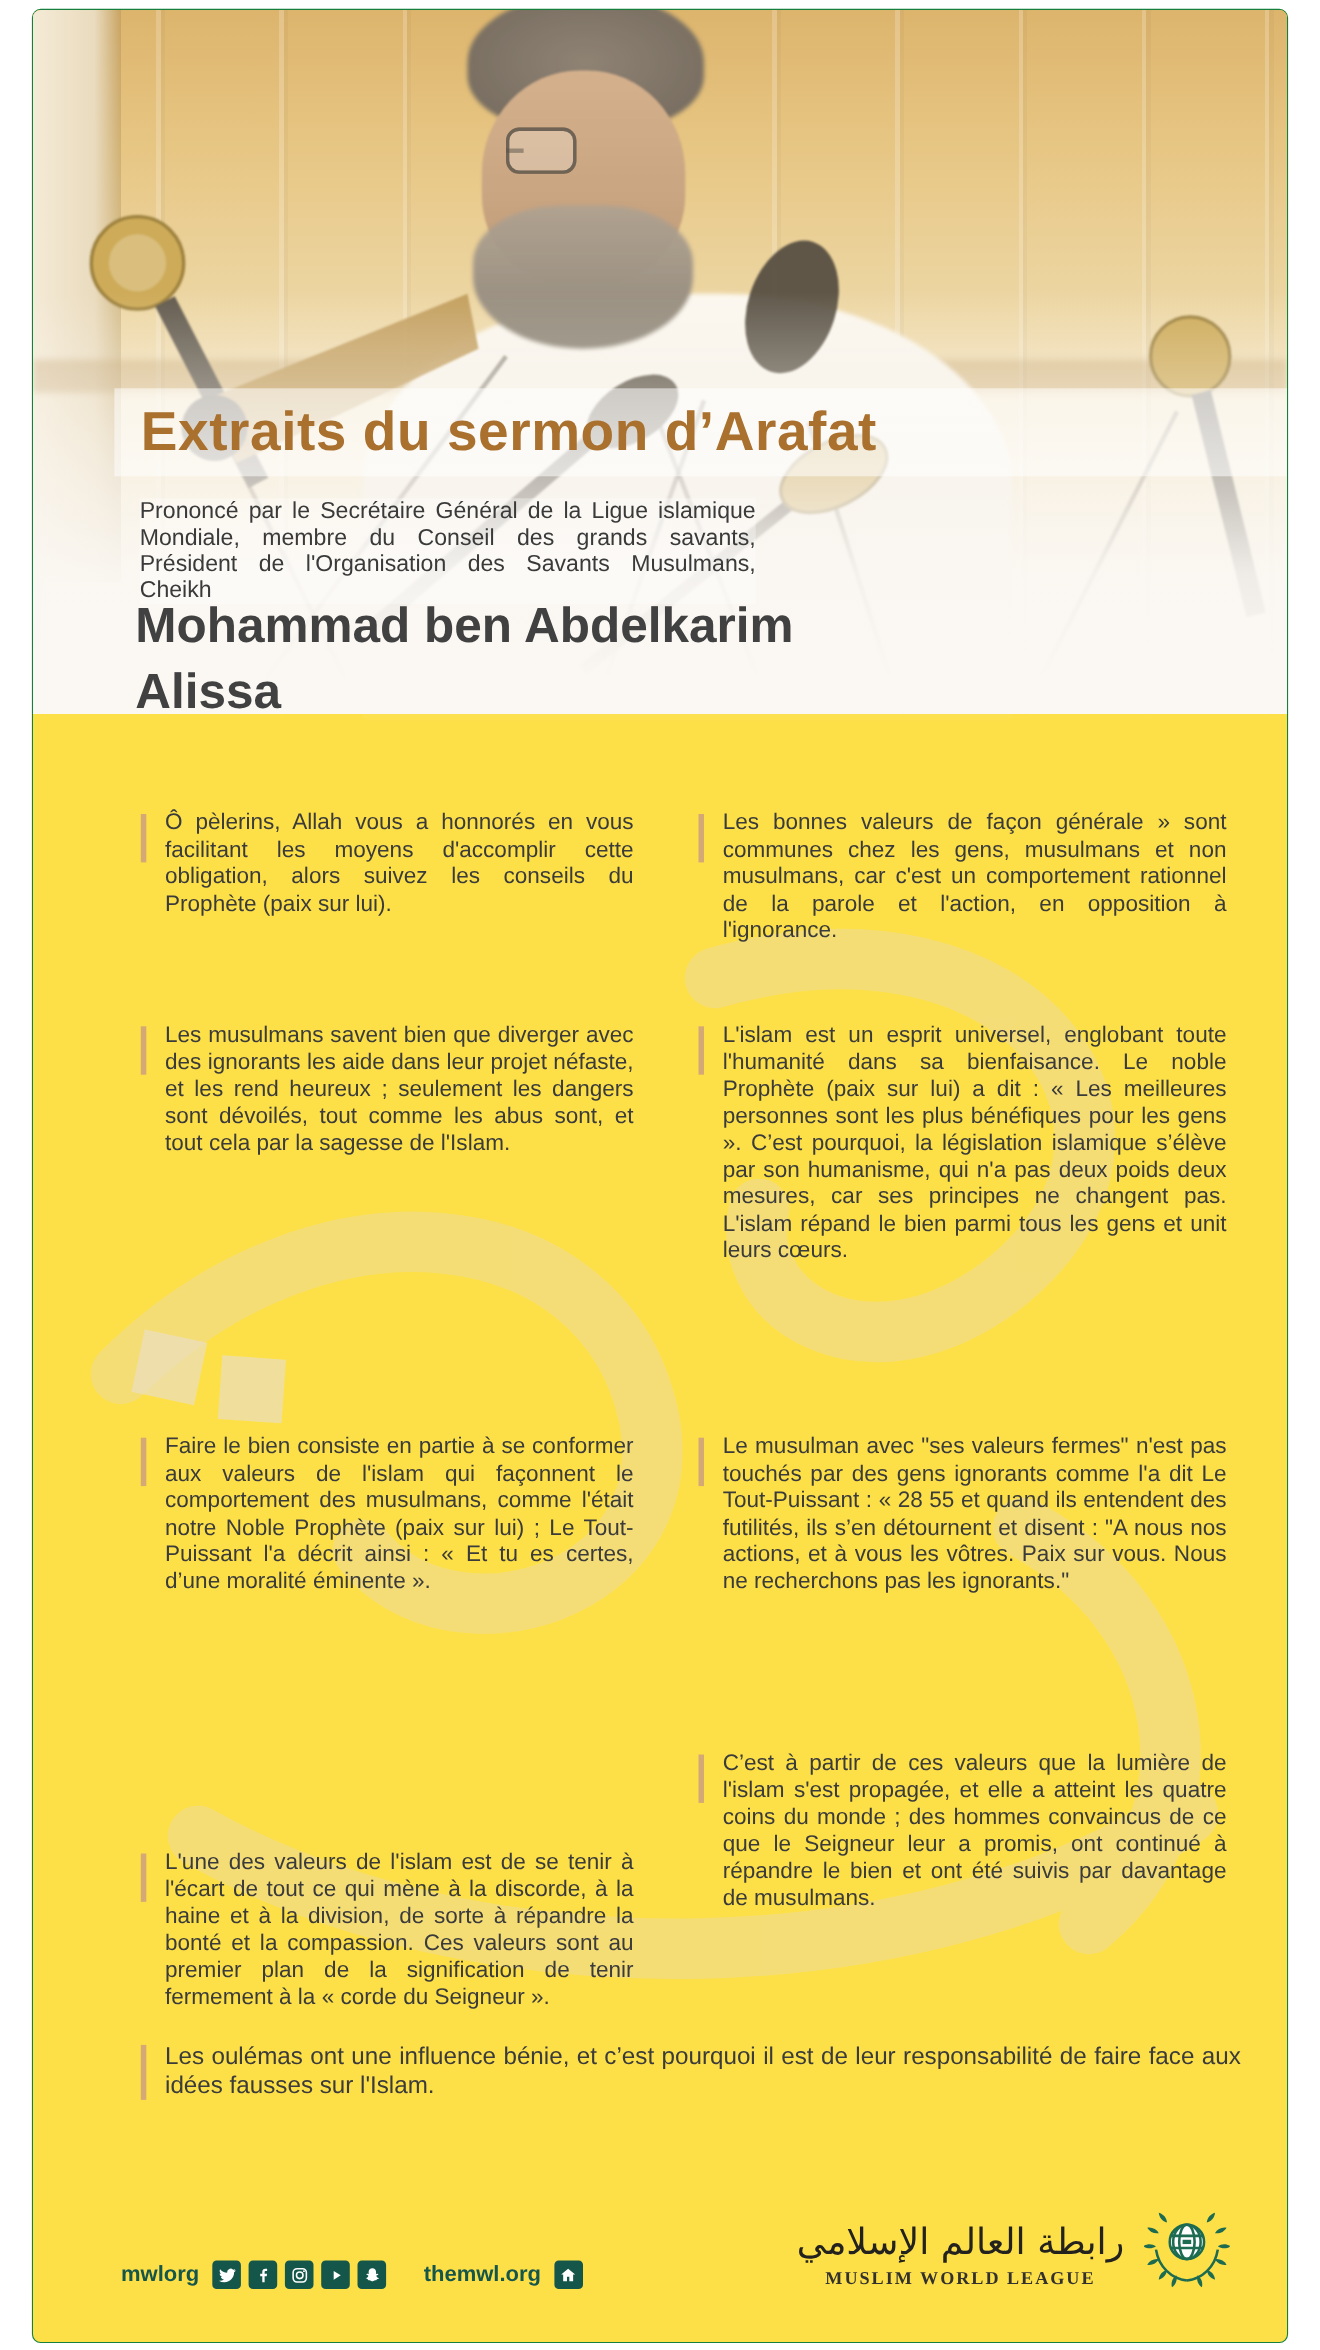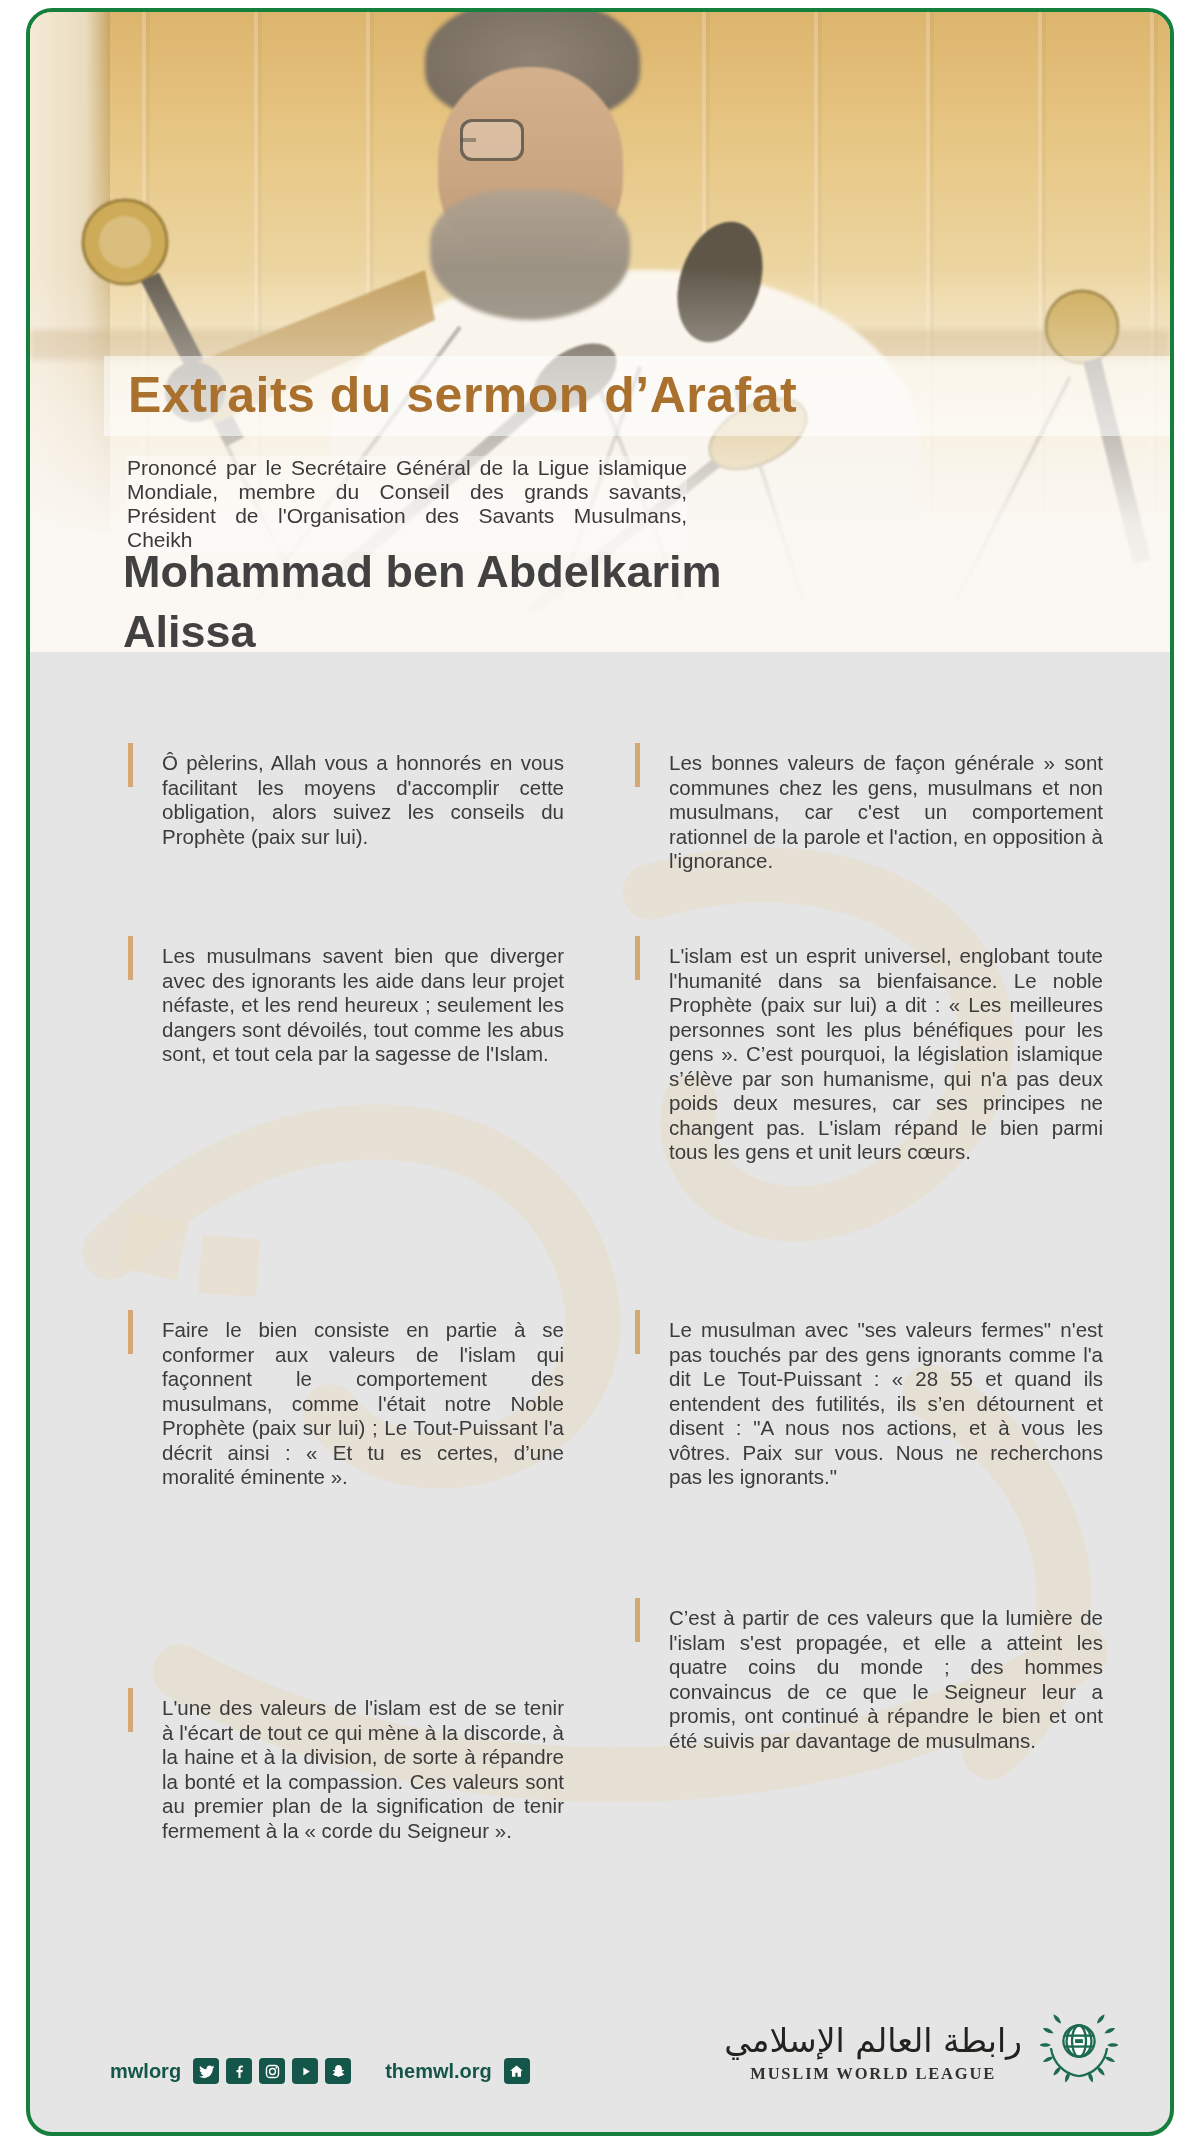--- a/index.html
+++ b/index.html
@@ -1,18 +1,18 @@
 <!DOCTYPE html>
 <html><head>
 <meta charset="utf-8">
 <style>
   html,body{margin:0;padding:0;background:#ffffff;font-family:"Liberation Sans",sans-serif;}
   body{width:1200px;}
-  .poster{position:relative;width:1140px;height:2120px;margin:8px auto;background:#e5e5e5;
-          border-radius:26px;overflow:hidden;border:4px solid #15803d;}
+  .poster{position:relative;width:1140px;height:2120px;margin:8px auto;background:#fde047;
+          border-radius:8px;overflow:hidden;border:1px solid #15803d;}
 
   
   .hero{position:absolute;left:0;top:0;right:0;height:640px;z-index:0;}
   .hero *{position:absolute;}
   .wall{inset:0;background:linear-gradient(180deg,#d9ad5f 0%,#e6c37c 20%,#eed9a8 45%,#f6ecd3 68%,#fbf8f4 100%);}
   .panels{inset:0;background:repeating-linear-gradient(90deg,rgba(255,255,255,.22) 0 4px,rgba(0,0,0,.035) 4px 8px,rgba(255,255,255,0) 8px 112px);}
   .pillar{left:0;top:0;width:80px;height:520px;background:linear-gradient(90deg,#f6efe0 0%,#e9dcc2 70%,rgba(120,90,40,.25) 100%);}
   .rail{left:0;right:0;top:318px;height:30px;background:rgba(170,130,70,.35);filter:blur(3px);}
   .hair{left:395px;top:-15px;width:215px;height:125px;background:radial-gradient(#7a7068,#57504a);border-radius:50% 50% 40% 40%;filter:blur(2px);}
   .face{left:408px;top:55px;width:185px;height:195px;background:linear-gradient(180deg,#cfa886 0%,#c29a78 60%,#b28a6a 100%);border-radius:48% 48% 42% 42%;filter:blur(1px);}
@@ -31,21 +31,21 @@
   .subtitle{position:absolute;left:97px;top:444px;width:560px;z-index:5;font-size:21px;line-height:24px;
             text-align:justify;color:#3a3a3a;background:rgba(255,255,255,.35);}
   .speaker-name{position:absolute;left:93px;top:502px;width:640px;z-index:5;font-size:45px;line-height:60px;font-weight:700;color:#414141;margin-top:28px;}
 
   
   .watermark{position:absolute;left:0;top:760px;width:1140px;height:1150px;z-index:1;}
 
   
   .quote{position:absolute;z-index:2;display:flex;align-items:flex-start;}
   .qbar{flex:none;width:5px;height:44px;background:#d5a976;margin:4px 17px 0 0;}
-  .qtext{margin:12px;font-size:20.5px;line-height:24.5px;color:#3b3b3b;text-align:justify;}
+  .qtext{margin:0;font-size:20.5px;line-height:24.5px;color:#3b3b3b;text-align:justify;}
 
   
   .footer{position:absolute;left:80px;right:52px;top:1994px;z-index:2;display:flex;align-items:flex-end;}
   .f-left{display:flex;align-items:center;gap:12px;}
   .handle,.website{font-size:20px;font-weight:700;color:#15564b;}
   .iconrow{display:flex;align-items:center;gap:7px;}
   .sq{width:26px;height:26px;border-radius:4px;background:#15564b;display:flex;align-items:center;justify-content:center;}
   .sq svg{width:17px;height:17px;display:block;}
   .website{margin-left:22px;}
   .spacer{flex:1;}
@@ -145,20 +145,24 @@
   </div>
   <div class="quote" style="left:605px;top:1294px;width:480px;">
     <span class="qbar"></span>
     <p class="qtext">Le musulman avec "ses valeurs fermes" n'est pas touchés par des gens ignorants comme l'a dit Le Tout-Puissant : « 28  55   et quand ils entendent des futilités, ils s’en détournent et disent : "A nous nos actions, et à vous les vôtres. Paix sur vous. Nous ne recherchons pas les ignorants."</p>
   </div>
   <div class="quote" style="left:605px;top:1582px;width:480px;">
     <span class="qbar"></span>
     <p class="qtext">C’est à partir de ces valeurs que la lumière de l'islam s'est propagée, et elle a atteint les quatre coins du monde ; des hommes convaincus de ce que le Seigneur leur a promis, ont continué à répandre le bien et ont été suivis par davantage de musulmans.</p>
   </div>
 
+  <div class="quote" style="left:98px;top:1846px;width:1000px;">
+    <span class="qbar" style="height:50px;"></span>
+    <p class="qtext" style="font-size:22px;line-height:27px;">Les oulémas ont une influence bénie, et c’est pourquoi il est de leur responsabilité de faire face aux idées fausses sur l'Islam.</p>
+  </div>
 
   <div class="footer">
     <div class="f-left">
       <span class="handle">mwlorg</span>
       <span class="iconrow">
         <span class="sq">
           <svg viewBox="0 0 24 24" fill="#ffffff">
               <path d="M23 5.3c-.8.4-1.6.6-2.5.8.9-.6 1.6-1.4 1.9-2.4-.8.5-1.8.9-2.8 1.1a4.4 4.4 0 0 0-7.6 3v1C8.4 8.6 5.2 6.9 3 4.2c-.4.7-.6 1.4-.6 2.2 0 1.5.8 2.9 2 3.7-.7 0-1.4-.2-2-.5v.1c0 2.1 1.5 3.9 3.5 4.3-.4.1-.8.2-1.2.2-.3 0-.6 0-.8-.1.6 1.8 2.2 3 4.1 3.1a8.9 8.9 0 0 1-6.6 1.8A12.5 12.5 0 0 0 8.4 21c8.1 0 12.5-6.7 12.5-12.5v-.6c.9-.6 1.6-1.4 2.1-2.6z"></path>
             </svg>
         </span>

